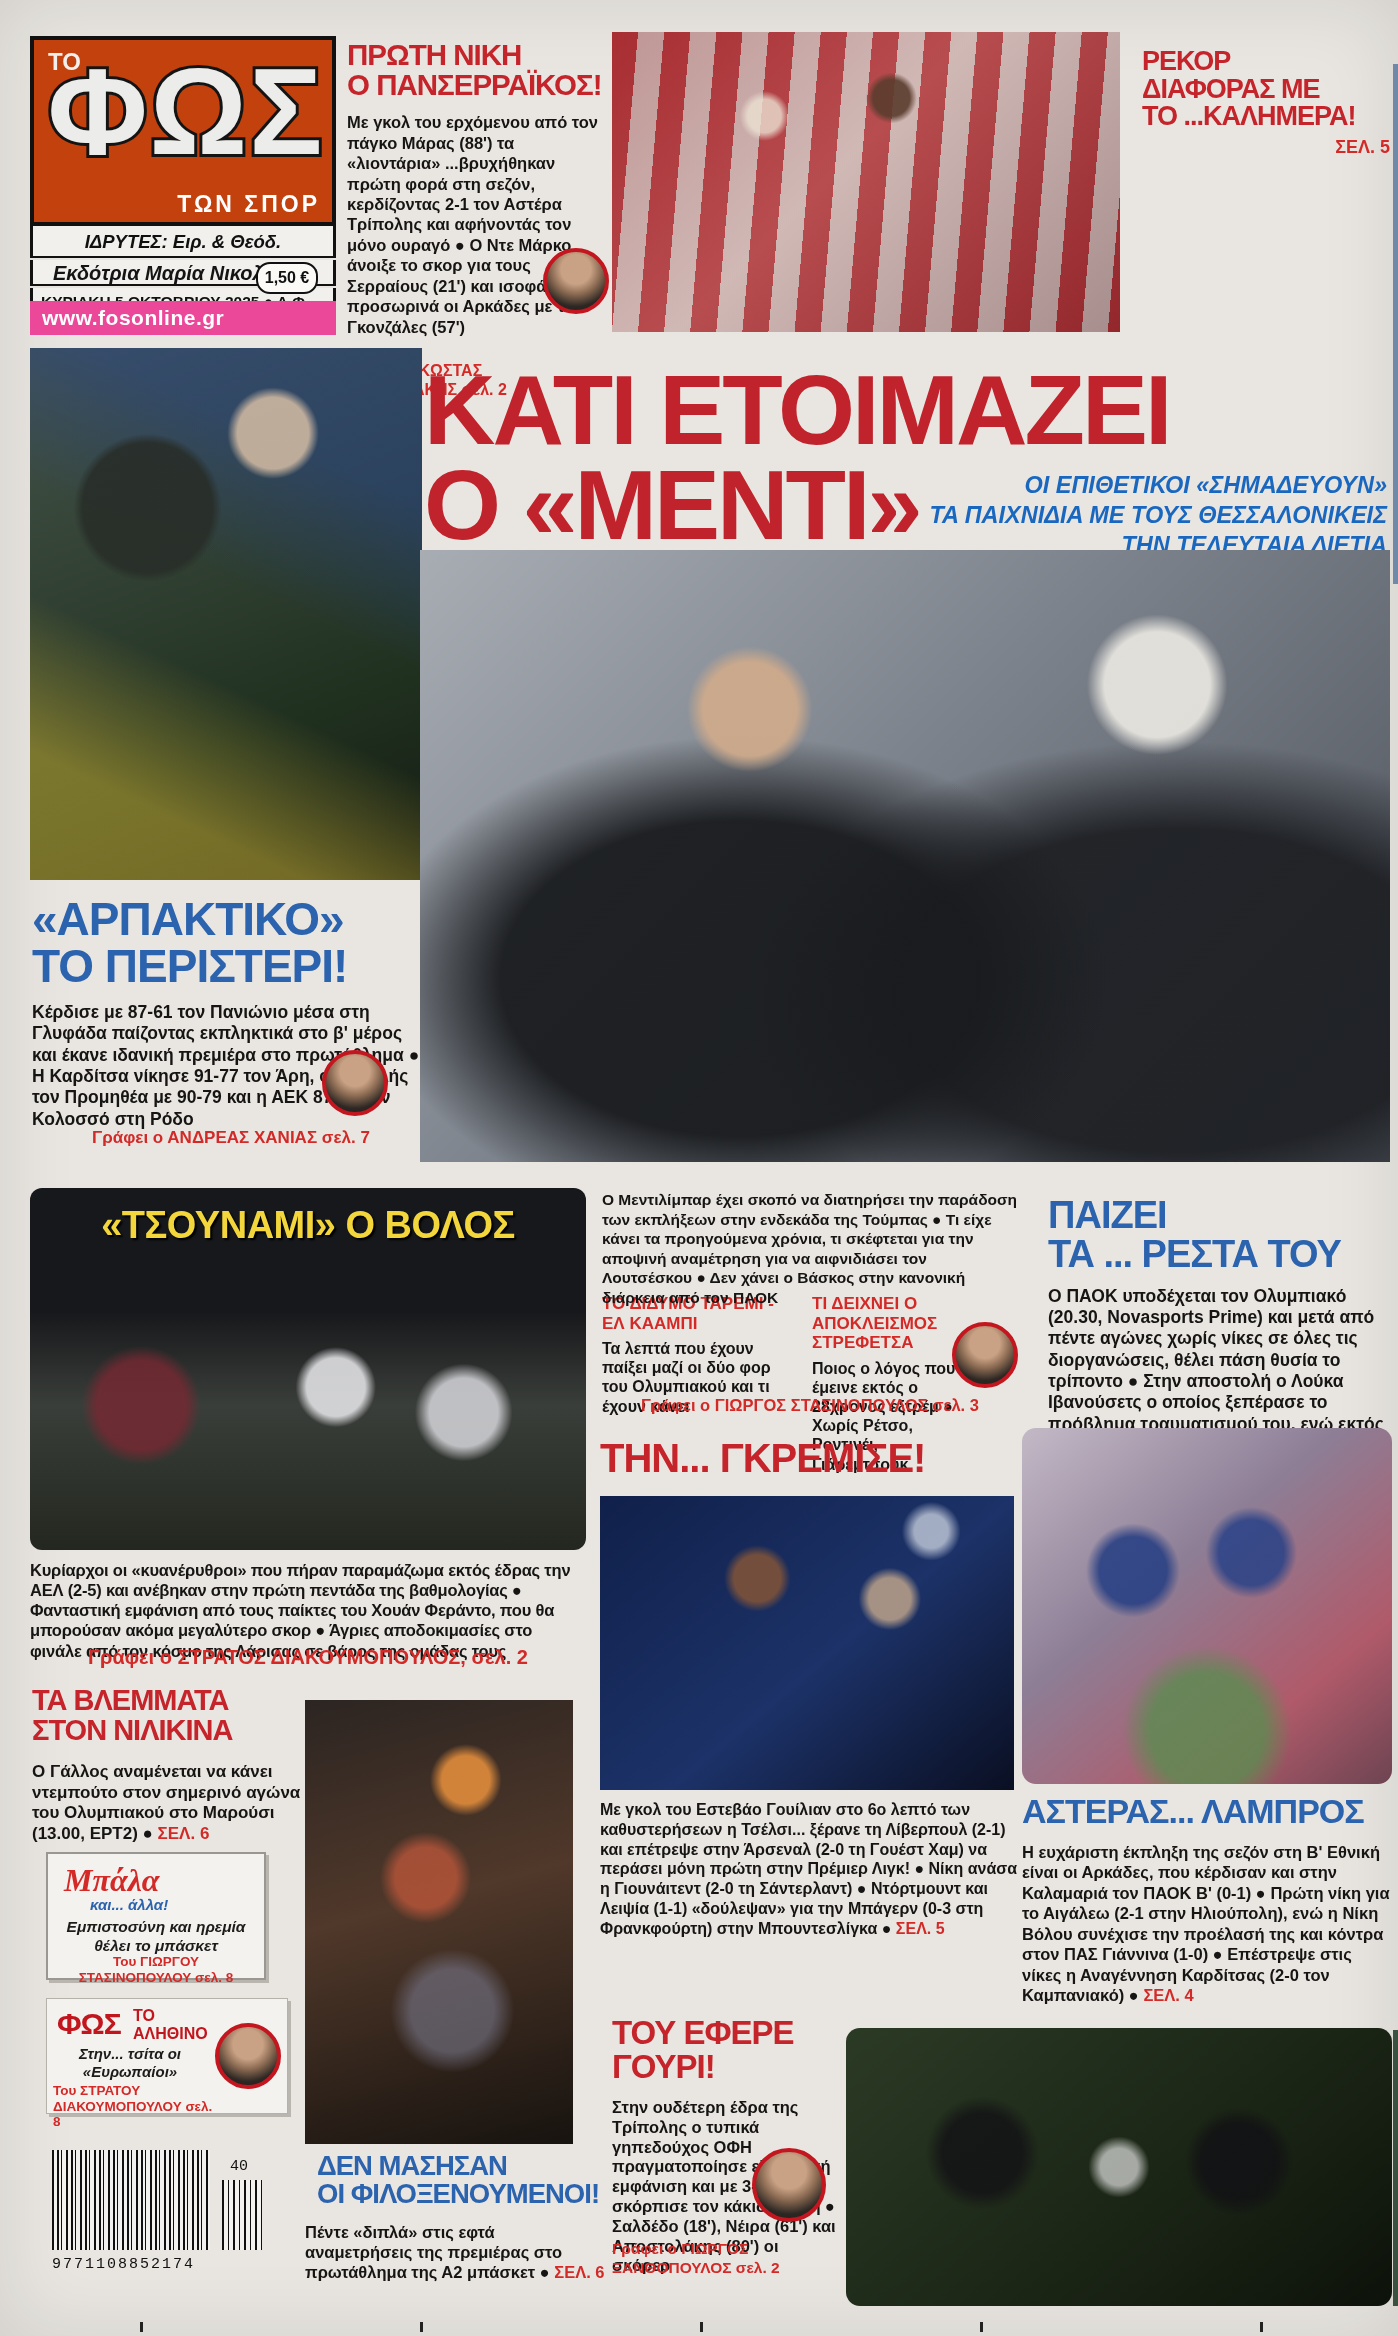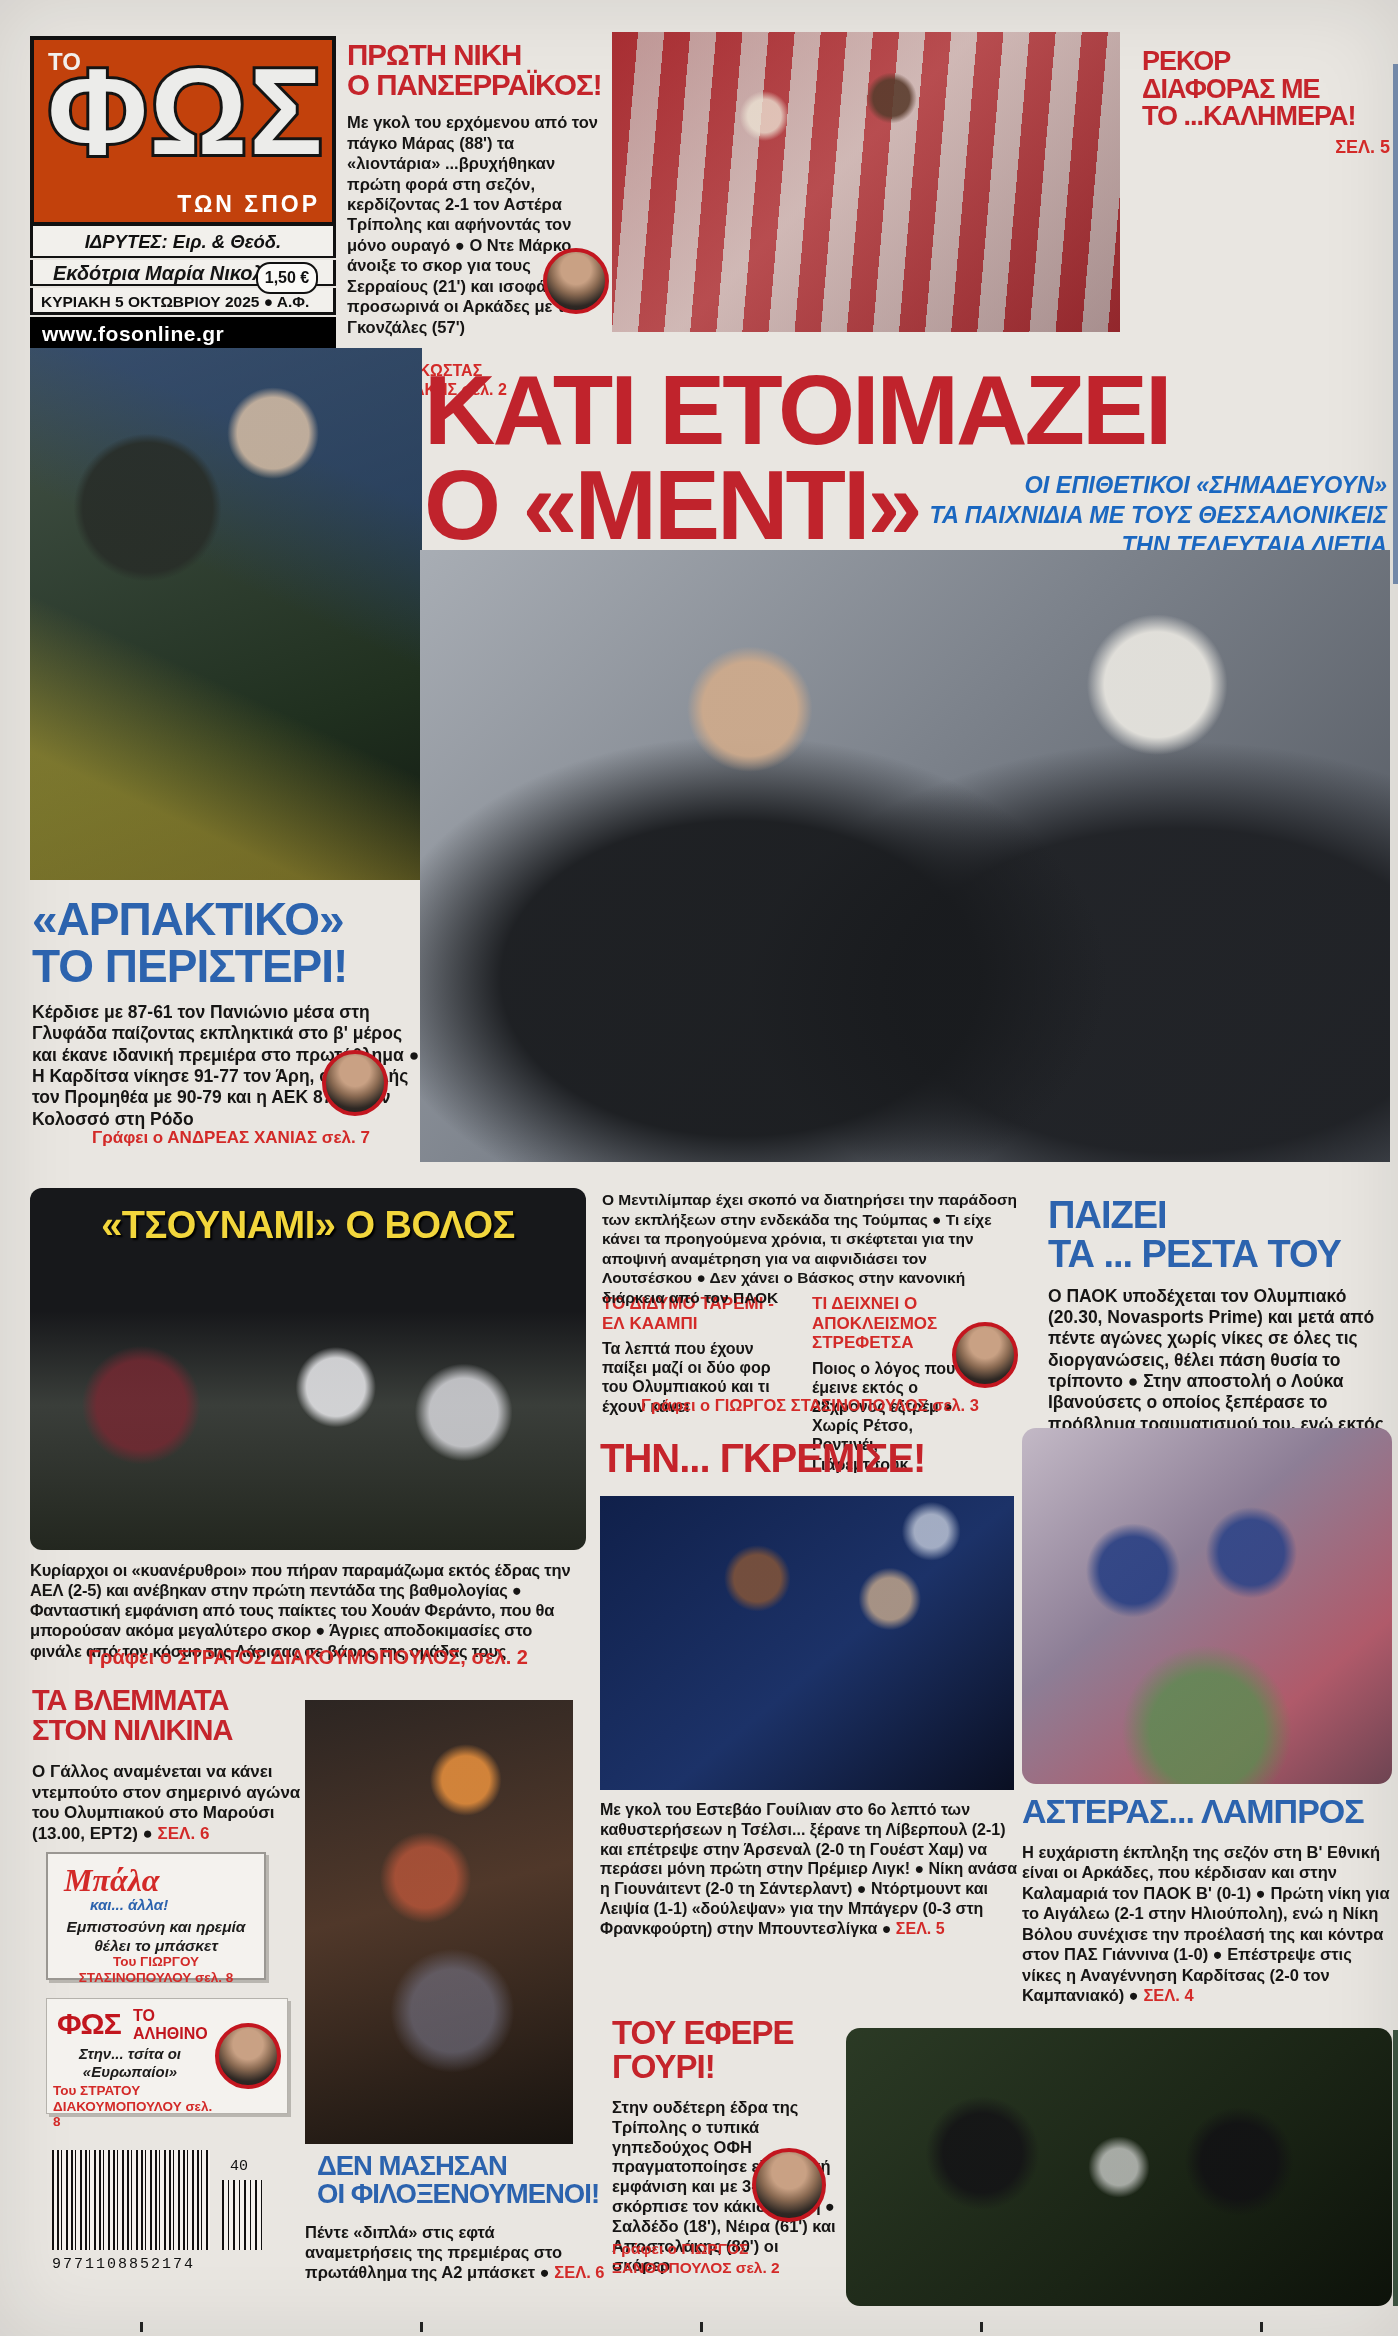--- a/index.html
+++ b/index.html
@@ -26,21 +26,21 @@
   .mh-band{position:absolute;left:30px;box-sizing:border-box;border-left:3px solid #111;border-right:3px solid #111;background:#f2f0ec;}
   .mh-founders{top:226px;width:306px;height:32px;border-bottom:2px solid #111;
                font-weight:900;font-style:italic;font-size:18.5px;color:#101010;line-height:32px;text-align:center;}
   .mh-pub{top:260px;width:306px;height:26px;border-bottom:2px solid #111;
           font-weight:800;font-style:italic;font-size:20px;color:#141414;line-height:26px;padding-left:20px;}
   .mh-date{top:288px;width:306px;height:27px;border-bottom:3px solid #111;
            font-weight:900;font-size:15.5px;color:#101010;line-height:27px;padding-left:8px;}
   .mh-price{position:absolute;left:256px;top:262px;width:58px;height:28px;background:#fbfaf7;
             border:2.5px solid #111;border-radius:14px;font-weight:900;font-size:16px;color:#111;
             text-align:center;line-height:28px;z-index:3;}
-  .mh-site{position:absolute;left:30px;top:317px;width:306px;height:34px;background:#000000;
+  .mh-site{position:absolute;left:30px;top:301px;width:306px;height:34px;background:#ec4899;
            color:#fff;font-weight:900;font-size:21px;line-height:34px;padding-left:12px;box-sizing:border-box;letter-spacing:.5px;}
   .nowrap{white-space:nowrap;}
   .tick{position:absolute;width:3px;height:10px;background:#222;}
 </style>
 </head>
 <body>
 
 <div id="page">
 
   <div>

